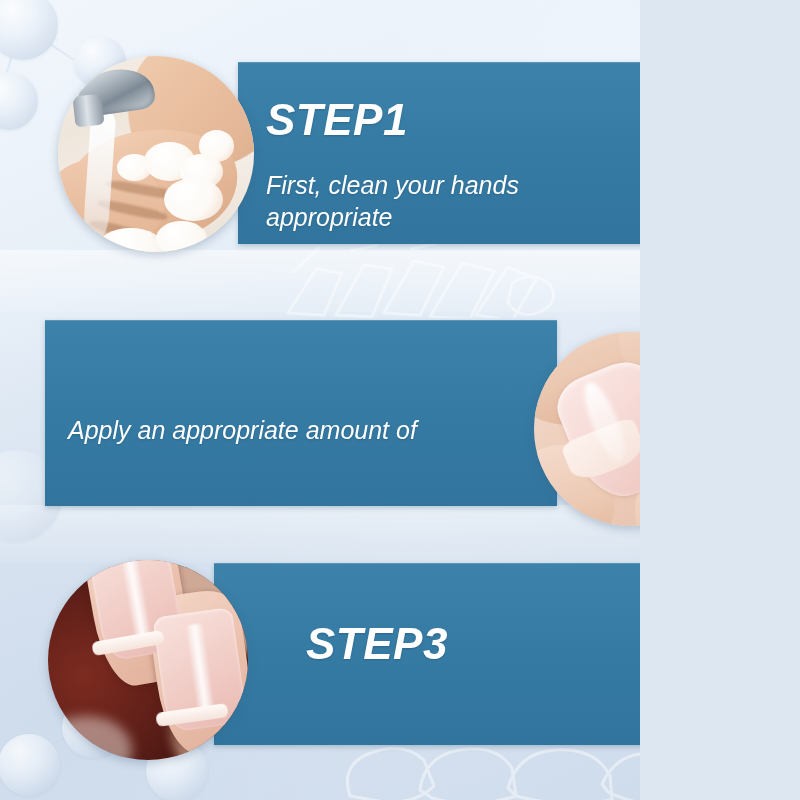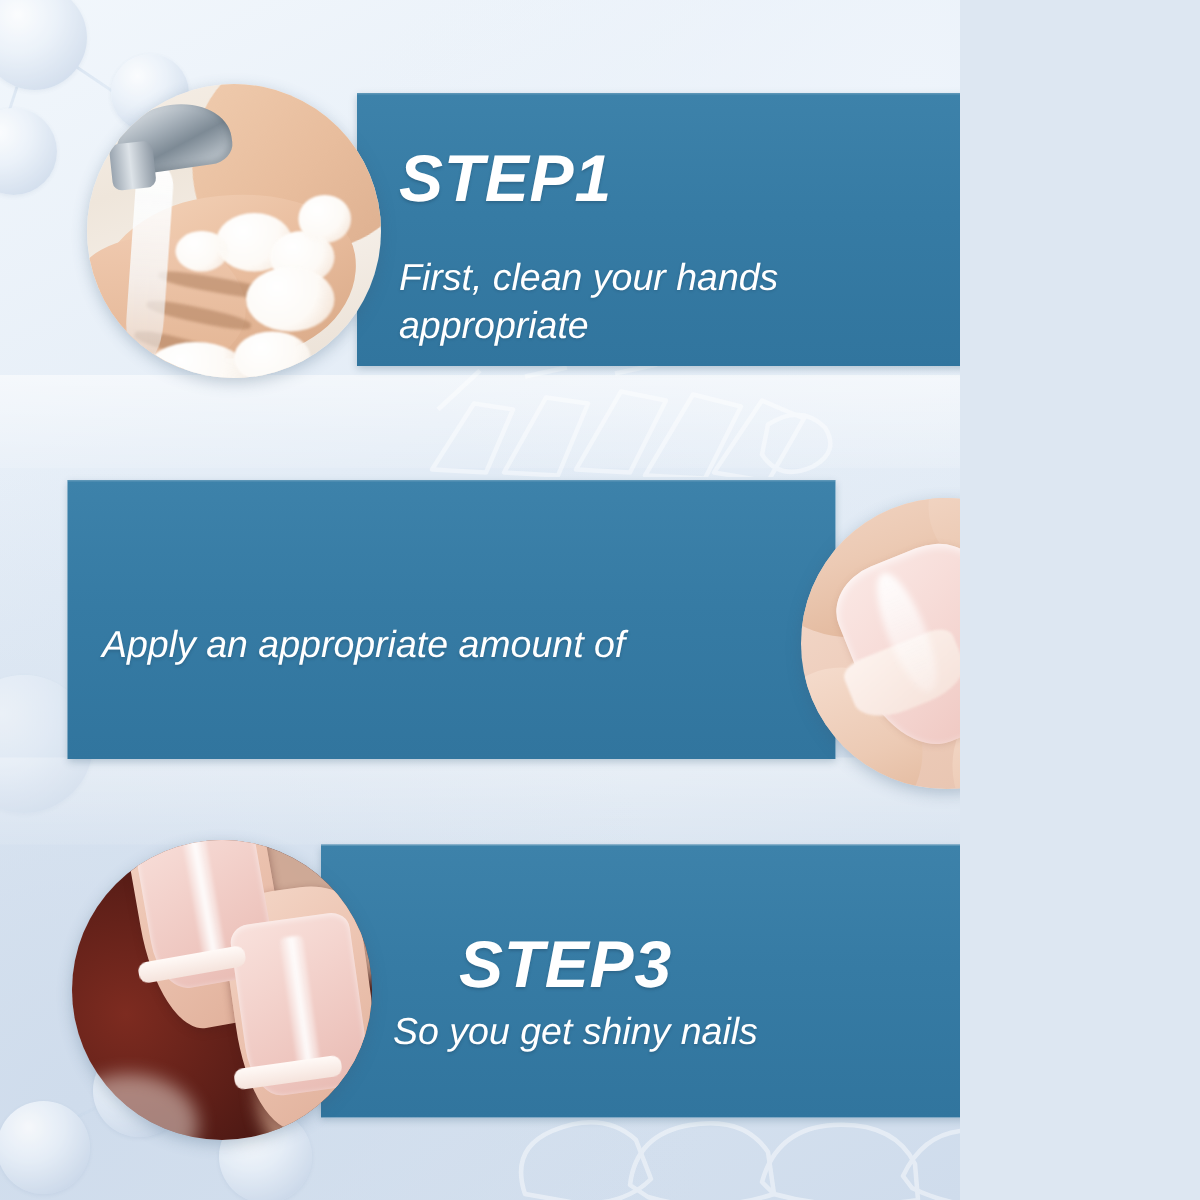--- a/index.html
+++ b/index.html
@@ -255,23 +255,20 @@
         <div class="p2-brush-hair" style="left:12%;top:62%;width:68%;"></div>
       </div>
     </div>
   </div>
 
   <div class="bar" style="left:214px;top:563px;width:521px;height:182px;"></div>
 
   <div class="bar-text" style="left:262px;top:622px;margin-left:44px;">
     <span class="step-title">STEP3</span>
   </div>
-  <div class="bar-text" style="left:262px;top:672px;">
-    <span class="step-desc">So you get shiny nails</span>
-  </div>
 
   <div class="photo" style="left:48px;top:560px;width:200px;height:200px;">
     <div class="inner">
       <div class="p3-bg"></div>
       <div class="p3-blur" style="left:48%;top:-10%;width:70%;height:60%;background:#e8c4ae;opacity:.85;"></div>
       <div class="p3-blur" style="left:62%;top:54%;width:60%;height:60%;background:#dcb197;opacity:.8;"></div>
       <div class="p3-finger" style="left:22%;top:-18%;width:46%;height:80%;transform:rotate(-10deg);"></div>
       <div class="p3-finger" style="left:54%;top:16%;width:46%;height:80%;transform:rotate(-8deg);"></div>
       <div class="p3-nail" style="left:24%;top:-10%;width:40%;height:58%;transform:rotate(-10deg);"></div>
       <div class="p3-nail" style="left:56%;top:26%;width:40%;height:58%;transform:rotate(-8deg);"></div>

